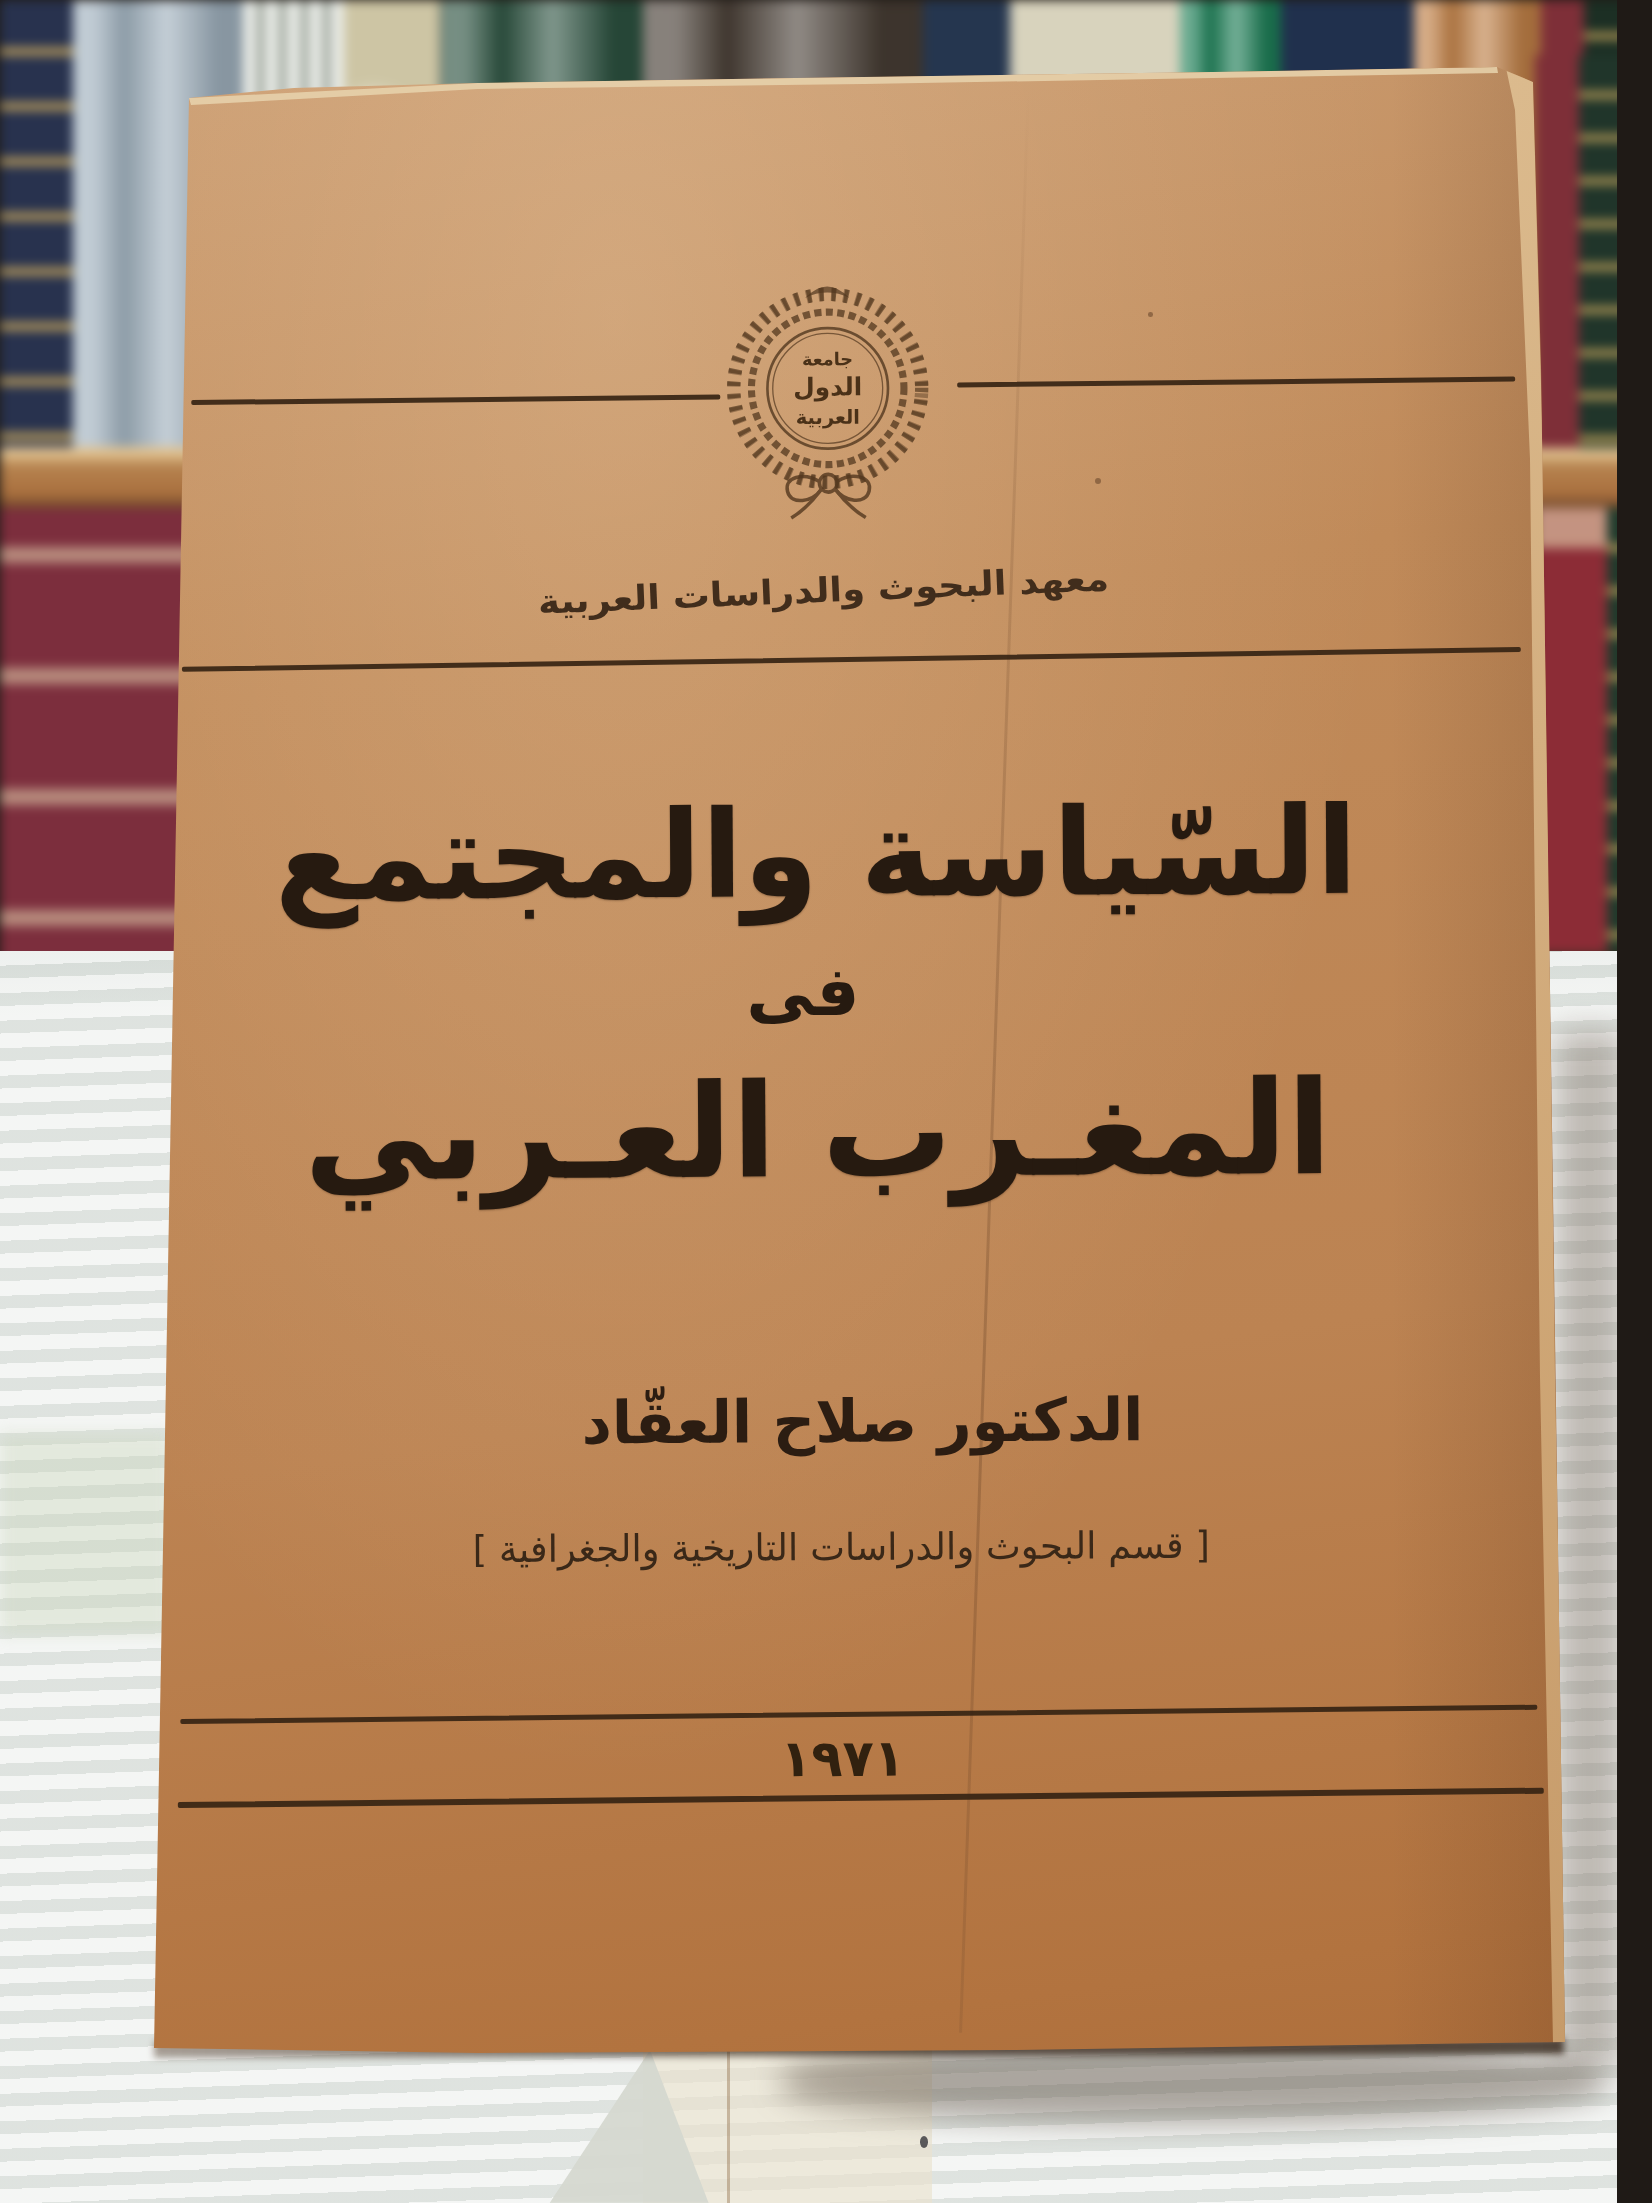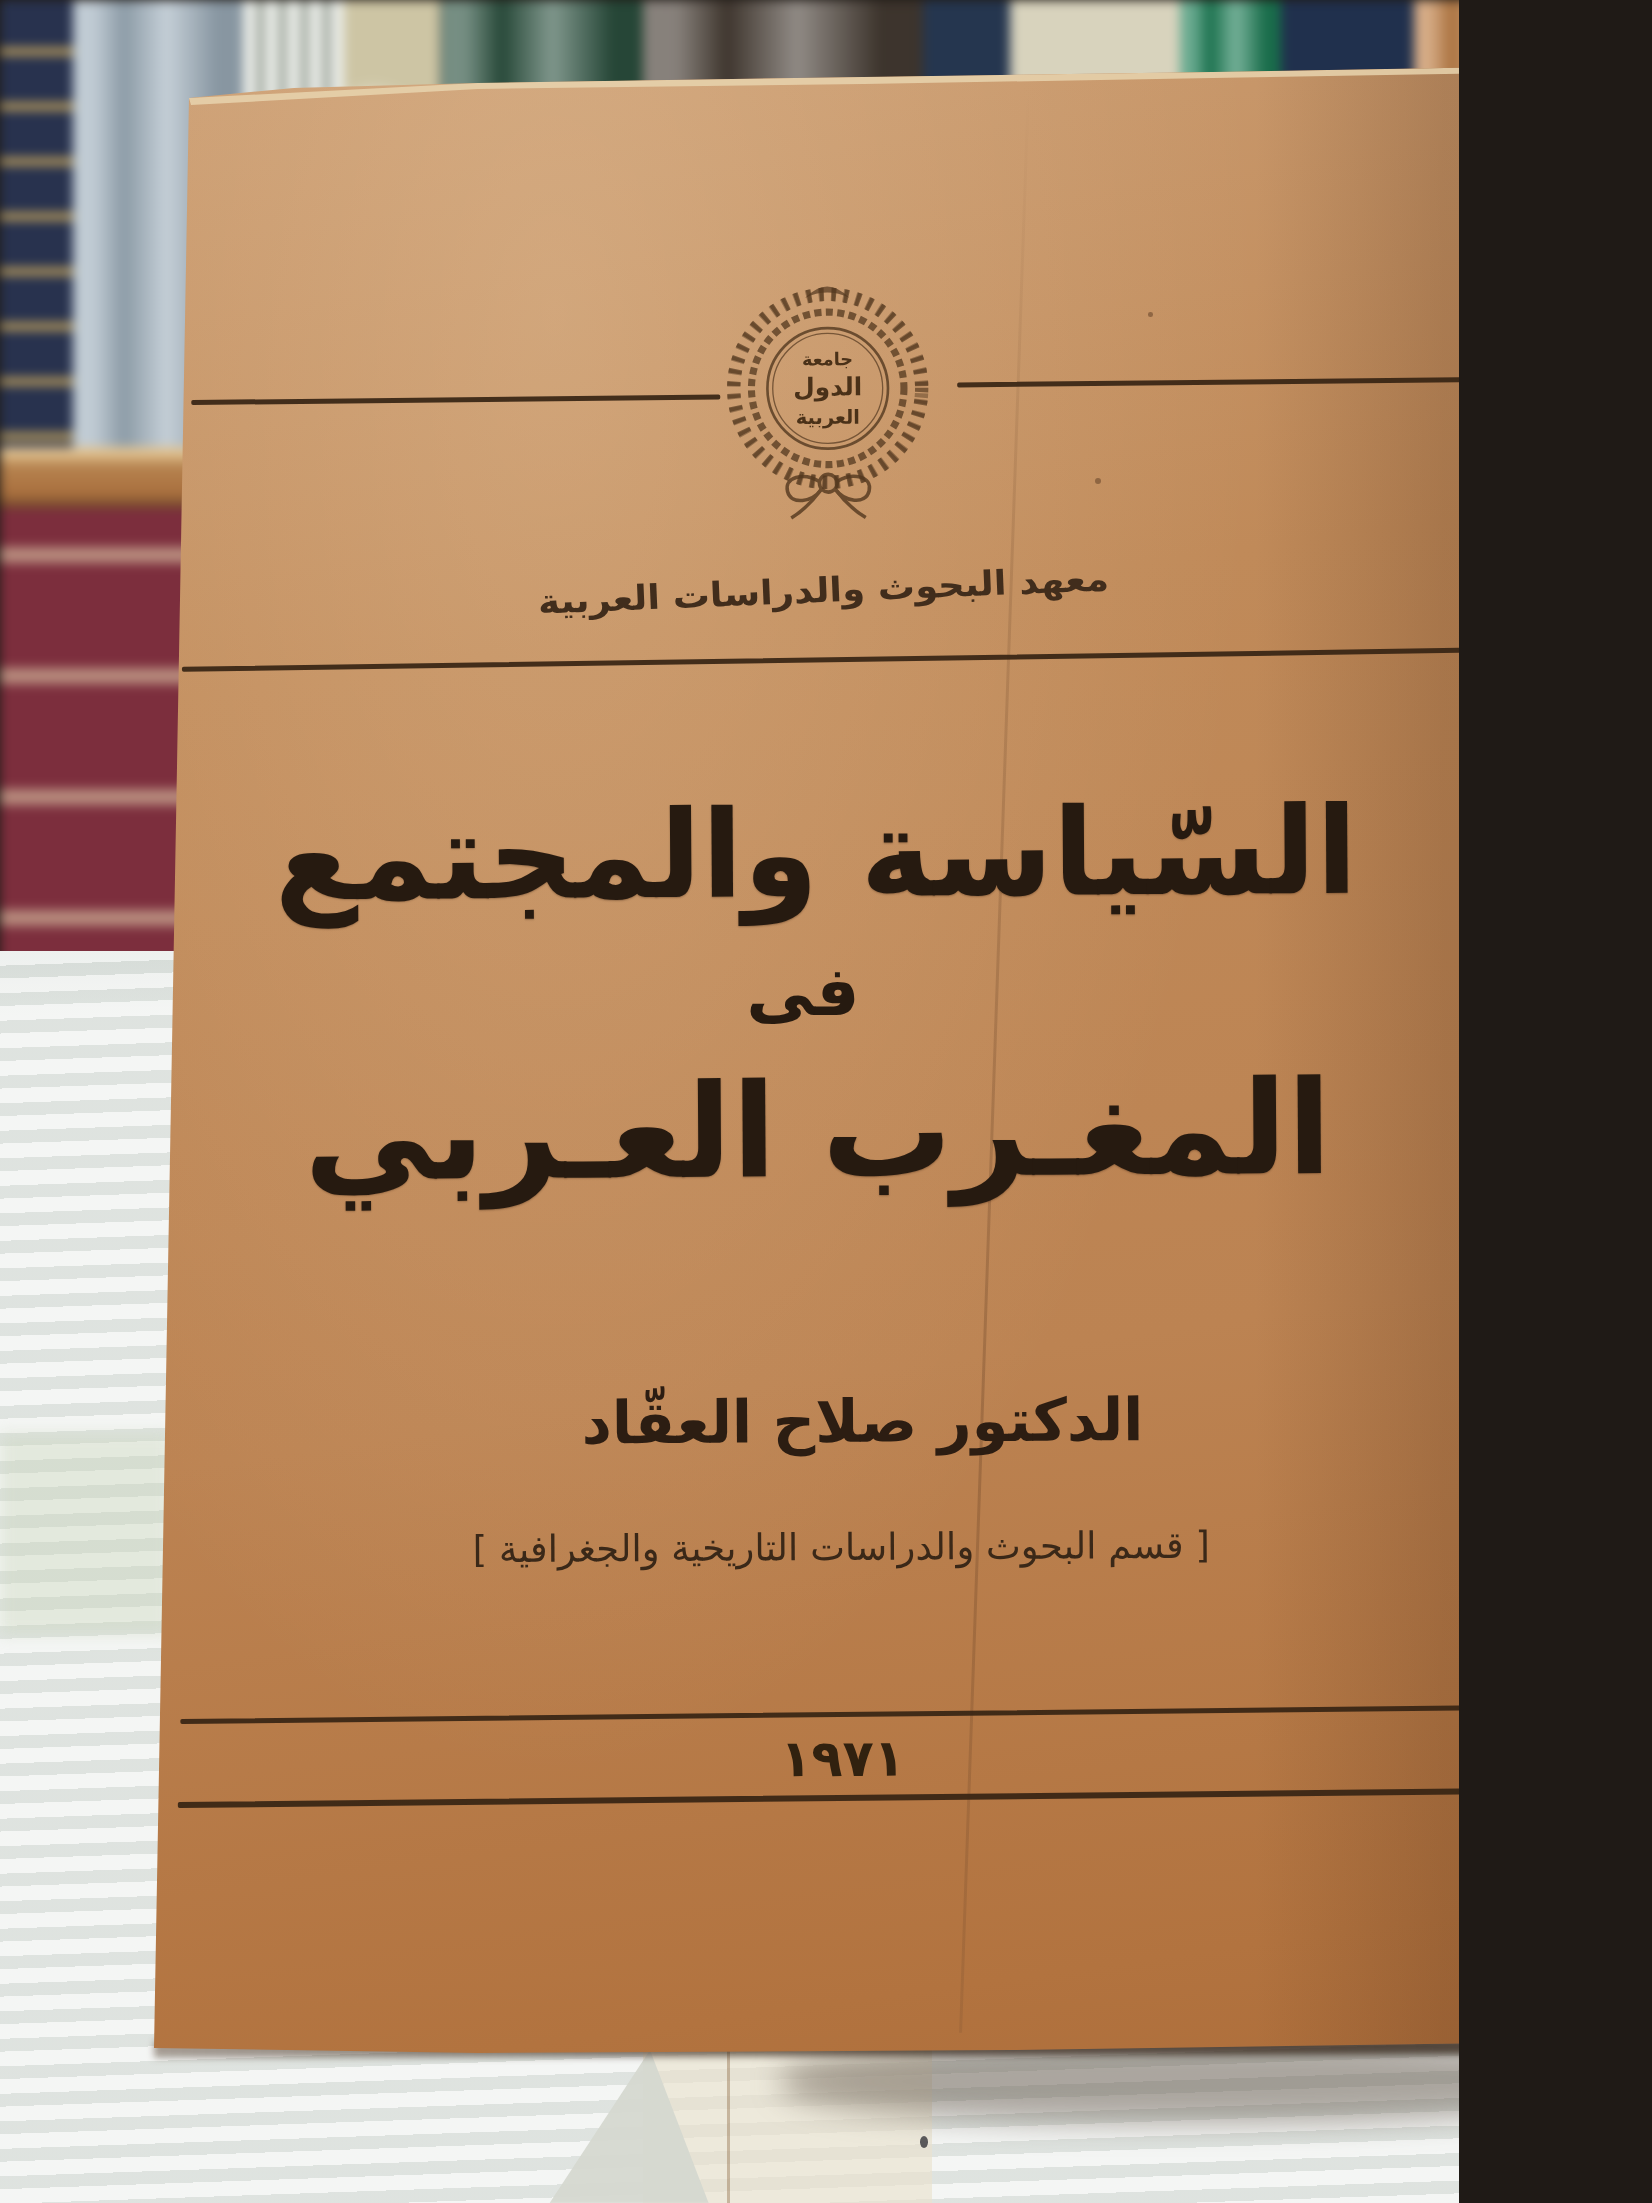--- a/index.html
+++ b/index.html
@@ -1,17 +1,17 @@
 <!DOCTYPE html>
 <html style="--cover: #c08a59; --coverlight: #cb9d72; --coverdark: #aa6a38; --coveredge: #e8d3ae; --ink: #261a10; --inksoft: #412d1c; --rulecolor: #362414; --emblemink: #53381f; --wood: #b5824e; --woodlight: #e2c492; --gold: #c9a85e; --cloth: #e9ece9;font-size:14.7px"><head>
 <meta charset="utf-8">
 <style>
   html,body{margin:0;padding:0;width:1653px;height:2204px;overflow:hidden;background:#1f1a16;
             font-family:"DejaVu Sans",sans-serif;}
-  .canvas{position:relative;width:1459px;height:2204px;overflow:hidden;}
+  .canvas{position:relative;width:1617px;height:2204px;overflow:hidden;}
 
   
   .bg-books{position:absolute;left:0;top:0;width:1653px;height:1038px;filter:blur(5.5px);}
   .shelf-base{position:absolute;left:0;top:0;width:1653px;height:514px;background:#2a221c;}
   .spine{position:absolute;top:0;height:452px;}
   .spine.gold-bands{background-image:repeating-linear-gradient(180deg,rgba(0,0,0,0) 0 48px,var(--gold) 48px 55px);}
   .spine.vertical-light{background-image:linear-gradient(90deg,rgba(255,255,255,.35) 0 12%,rgba(0,0,0,.12) 30%,rgba(255,255,255,.4) 55%,rgba(0,0,0,.15) 85%);}
   .spine.stripes{background-image:repeating-linear-gradient(90deg,rgba(255,255,255,.55) 0 13px,rgba(90,100,95,.35) 13px 22px);}
   .spine.blobs{background-image:radial-gradient(circle at 30% 30%,rgba(255,255,248,.8) 0 24px,rgba(255,255,248,0) 55px),radial-gradient(circle at 70% 55%,rgba(255,255,248,.7) 0 27.5px,rgba(255,255,248,0) 64px);}
   .spine.thin-gold{background-image:repeating-linear-gradient(180deg,rgba(0,0,0,0) 0 33px,var(--gold) 33px 39px);}

